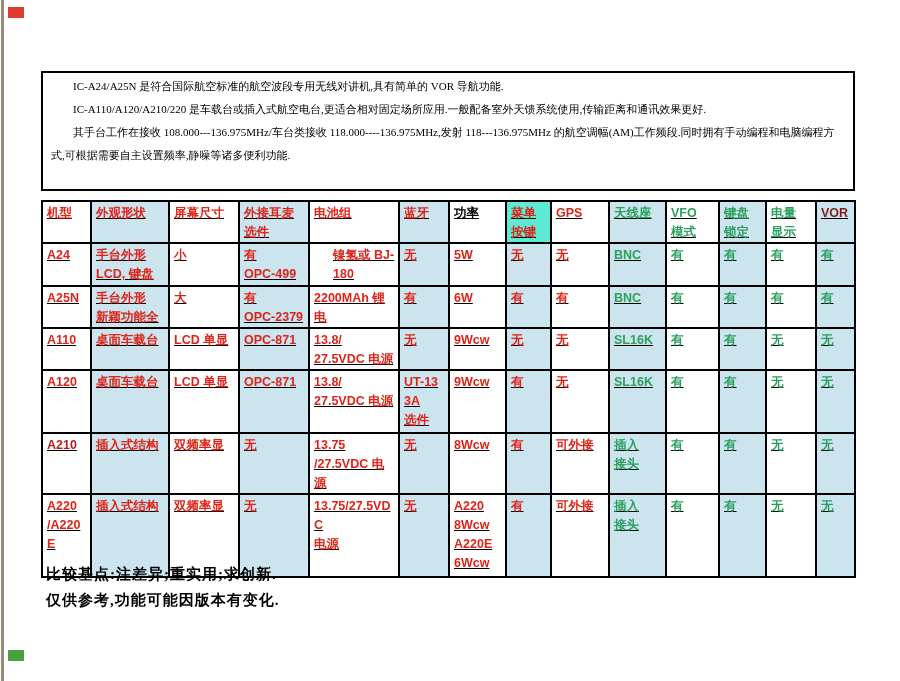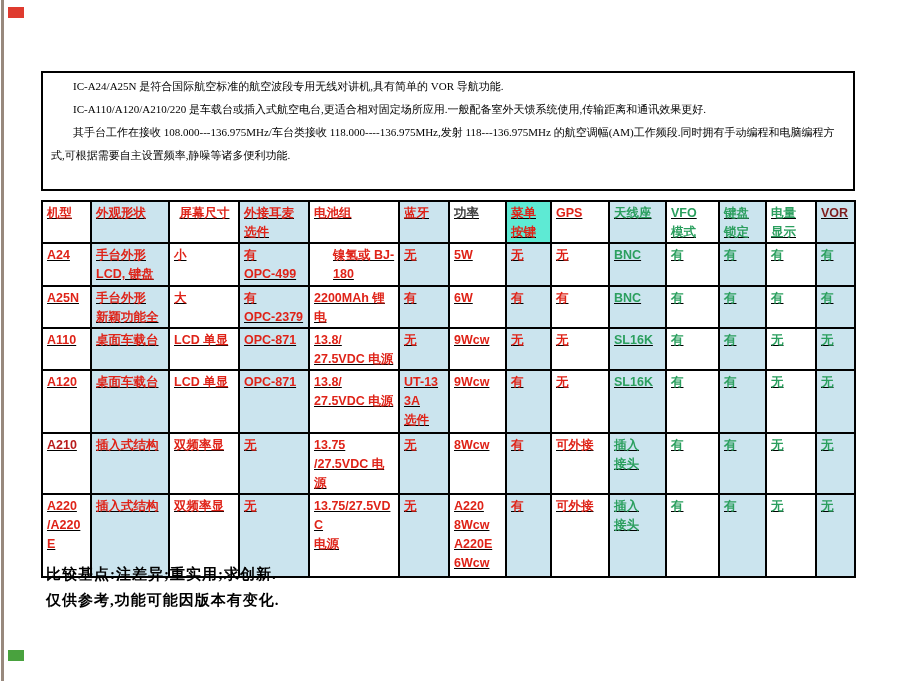--- a/index.html
+++ b/index.html
@@ -68,34 +68,34 @@
         <col style="width: 39px;">
       </colgroup>
     <tbody>
         <tr style="height: 40px;">
           <td style="color: rgb(223, 35, 24);">
             <span class="ln">机型</span>
           </td>
           <td style="background: rgb(203, 228, 238); color: rgb(223, 35, 24);">
             <span class="ln">外观形状</span>
           </td>
-          <td style="color: rgb(223, 35, 24); text-align: center;">
+          <td style="color: rgb(223, 35, 24);">
             <span class="ln">屏幕尺寸</span>
           </td>
           <td style="background: rgb(203, 228, 238); color: rgb(223, 35, 24);">
             <span class="ln">外接耳麦</span>
             <span class="ln">选件</span>
           </td>
           <td style="color: rgb(223, 35, 24);">
             <span class="ln">电池组</span>
           </td>
           <td style="background: rgb(203, 228, 238); color: rgb(223, 35, 24);">
             <span class="ln">蓝牙</span>
           </td>
-          <td style="color: #404040;">
+          <td style="color: #000000;">
             <span class="ln">功率</span>
           </td>
           <td style="background: #5eead4; color: rgb(223, 35, 24);">
             <span class="ln">菜单</span>
             <span class="ln">按键</span>
           </td>
           <td style="color: rgb(223, 35, 24);">
             <span class="ln">GPS</span>
           </td>
           <td style="background: rgb(203, 228, 238); color: rgb(43, 159, 94);">

